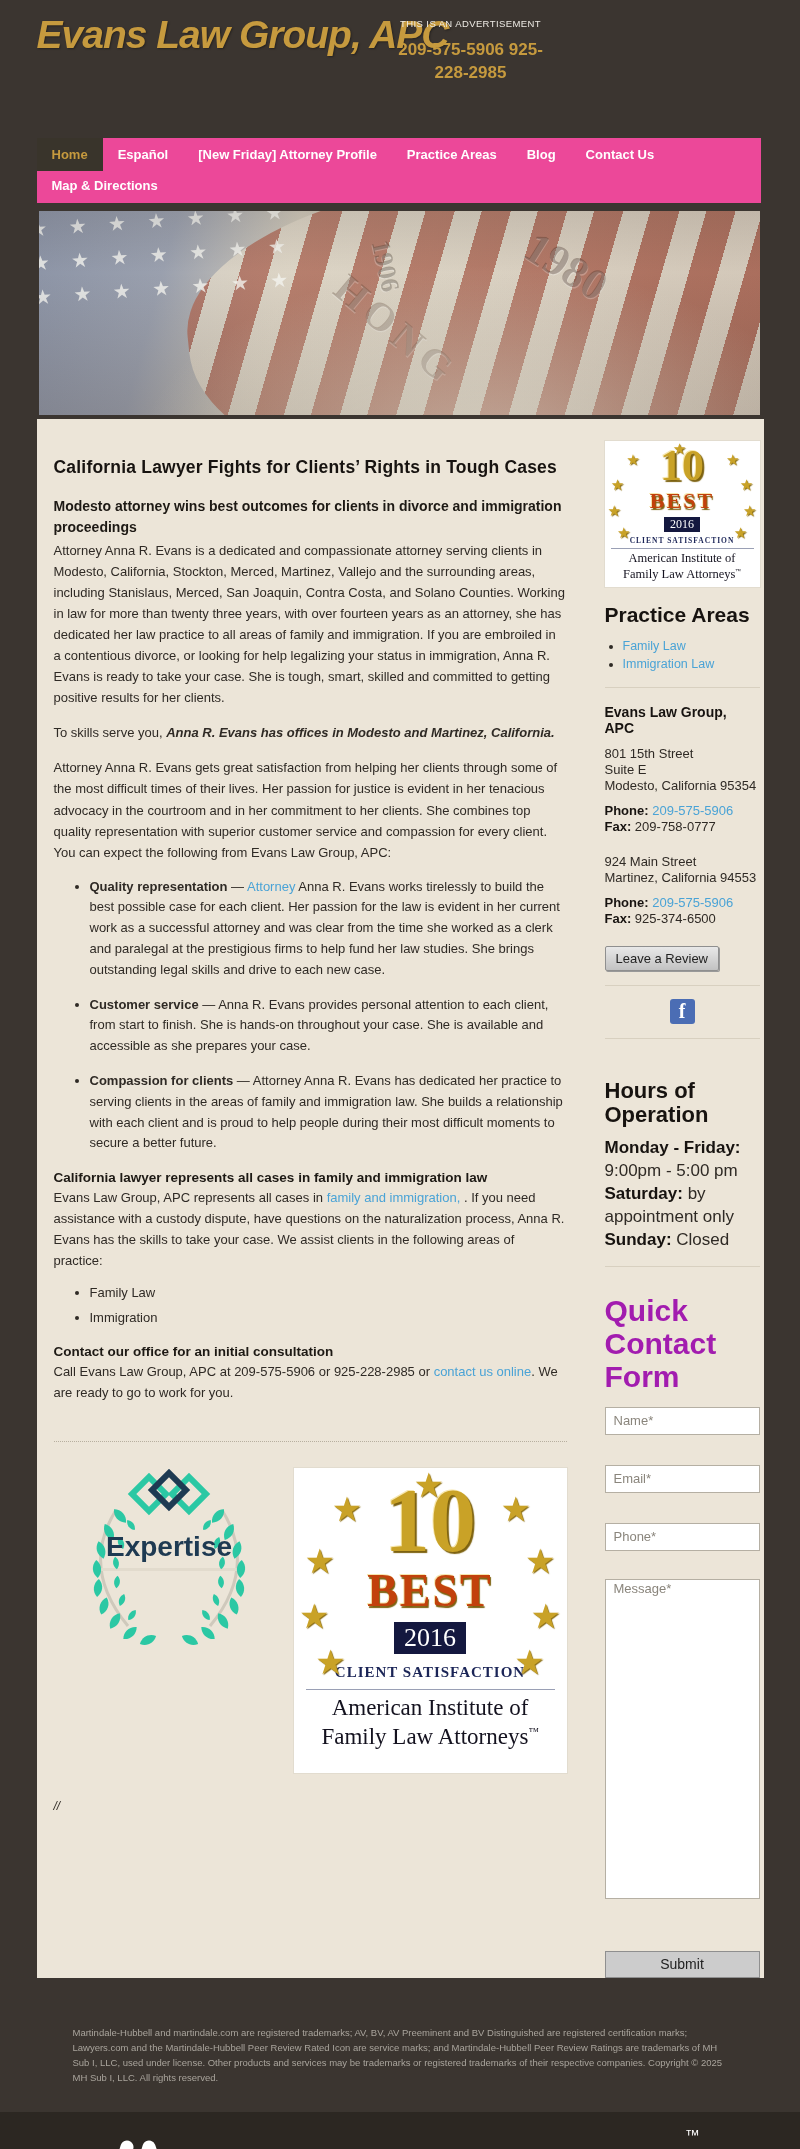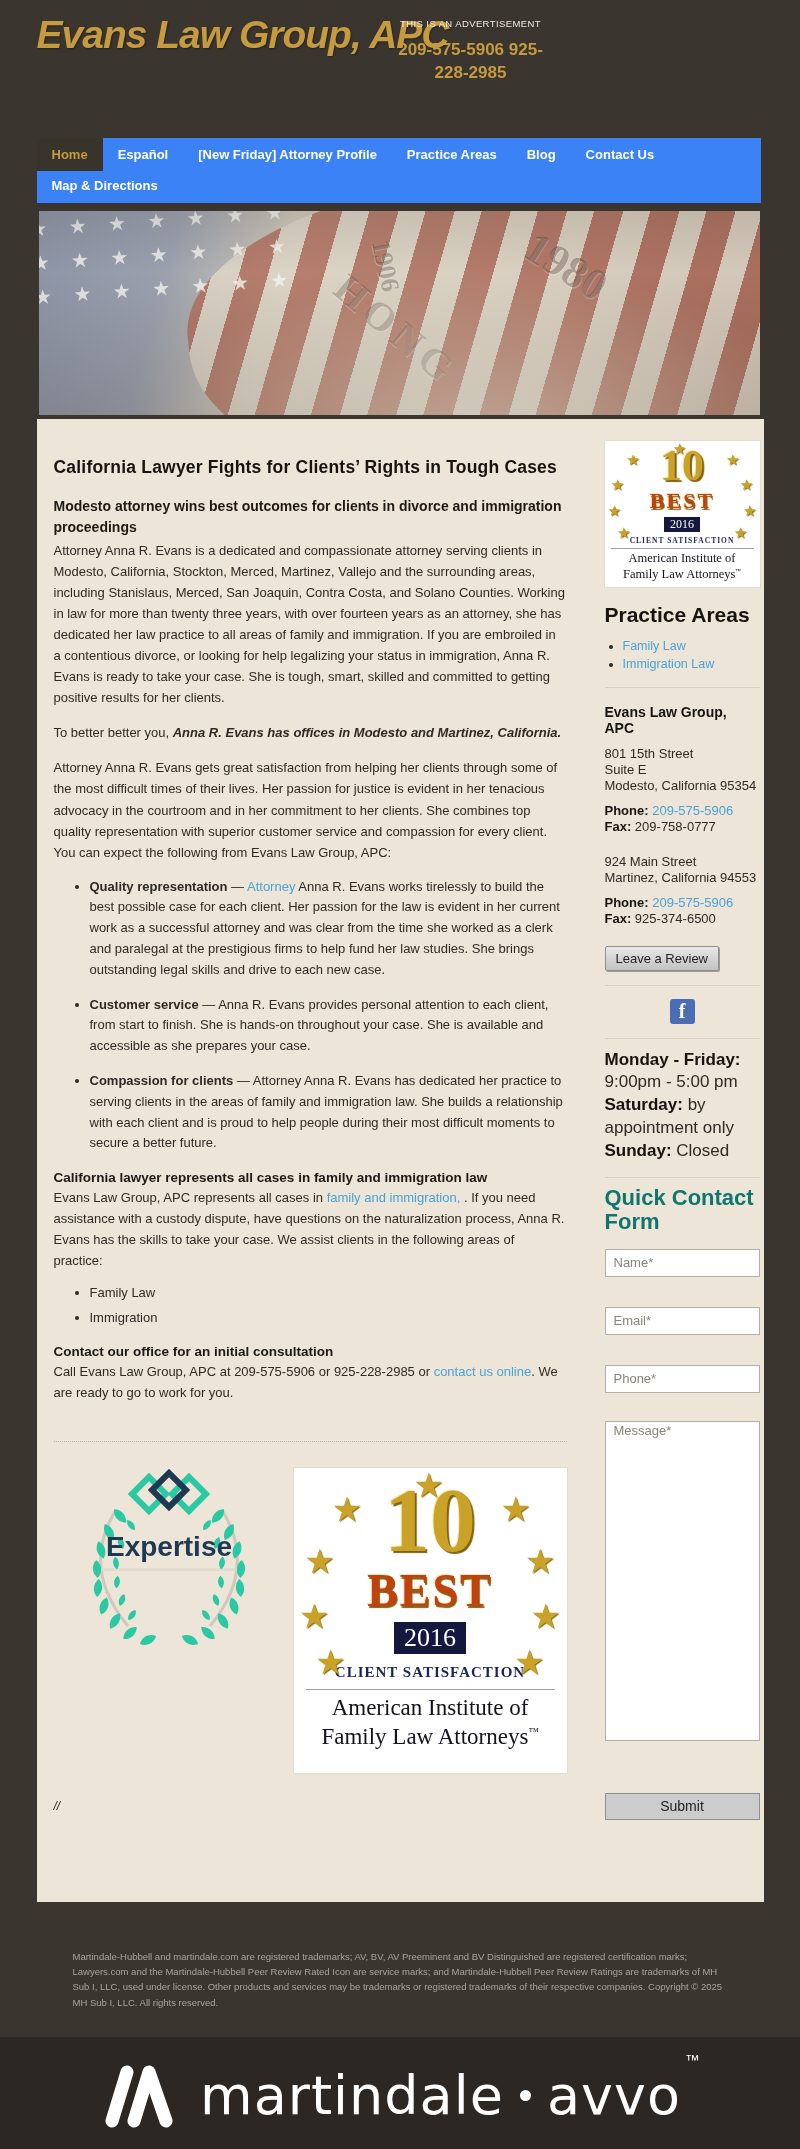--- a/index.html
+++ b/index.html
@@ -10,21 +10,21 @@
   
   .header { height:138px; position:relative; }
   .logo { position:absolute; left:0; top:16px; width:520px;
           font-size:39px; font-weight:bold; font-style:italic; letter-spacing:-1px;
           color:#C69A3E; line-height:0.95; text-shadow:1px 1px 2px rgba(0,0,0,.35); }
   .ad-block { position:absolute; left:358px; top:18px; width:152px; text-align:center; }
   .ad-note { color:#EDEAE4; font-size:9.5px; letter-spacing:.4px; }
   .phones { margin-top:10px; color:#C69A3E; font-size:17px; font-weight:bold; line-height:1.35; }
 
   
-  .nav { background:#3b82f6; width:724px; margin-left:0; }
+  .nav { background:#ec4899; width:724px; margin-left:0; }
   .nav-row { display:flex; }
   .nav-item { color:#fff; font-size:13px; font-weight:bold; padding:9px 15px; cursor:pointer; }
   .nav-item.active { background:#39342B; color:#C69A3E; }
   .nav-row2 .nav-item { padding-top:7px; padding-bottom:10px; }
 
   
   .hero { margin:8px 0 0 2px; width:721px; height:204px; position:relative; overflow:hidden;
           background:linear-gradient(105deg,#8C94A6 0%,#9AA0AE 18%,#CFC8B9 34%,#C4BCAB 52%,#B7A495 68%,#9D8576 84%,#8F7466 100%); }
   .hero-stars { position:absolute; left:-6px; top:-8px; width:270px; height:150px;
                 color:rgba(245,245,240,.8); font-size:20px; line-height:34px; word-spacing:16px;
@@ -107,21 +107,21 @@
   .review-btn { margin-top:18px; font-size:13px; color:#222; padding:4px 10px;
                 background:linear-gradient(#E8E8E8,#C2C2C2); border:1px solid #8F8F8F;
                 border-radius:2px; box-shadow:1px 1px 0 #999; cursor:pointer; }
   .fb-row { text-align:center; margin-top:13px; }
   .fb-icon { display:inline-block; width:25px; height:25px; background:#4B6DB4; border-radius:3px;
              color:#fff; font-family:"Liberation Serif", serif; font-weight:bold; font-size:20px;
              line-height:25px; text-align:center; cursor:pointer; }
   .hours-h2 { font-size:22px; font-weight:bold; color:#171310; margin-top:40px; line-height:1.1; }
   .hours { margin-top:10px; font-size:17px; line-height:1.35; }
   .hours b { color:#171310; }
-  .qcf-h2 { font-size:22px; font-weight:bold; color:#0f766e; margin-top:8px; line-height:1.1; }
+  .qcf-h2 { font-size:30px; font-weight:bold; color:#a21caf; margin-top:27px; line-height:1.1; }
   .qc-input { display:block; width:155px; height:28px; margin-top:30px; padding:6px 8px;
               background:#fff; border:1px solid #B5AFA3; font-size:13px; color:#333;
               font-family:"Liberation Sans", sans-serif; }
   .qc-input::placeholder, .qc-textarea::placeholder { color:#8A857C; }
   .qc-first { margin-top:14px; }
   .qc-textarea { display:block; width:155px; height:320px; margin-top:28px; padding:1px 8px;
                  background:#fff; border:1px solid #B5AFA3; font-size:13px; resize:none;
                  font-family:"Liberation Sans", sans-serif; }
   .submit-btn { display:block; width:155px; height:27px; margin-top:52px; background:#CCCCCC;
                 border:1px solid #8F8F8F; font-size:14px; color:#222; cursor:pointer; }
@@ -173,21 +173,21 @@
     <div class="engrave eng3">1906</div>
     <div class="hero-glow"></div>
   </div>
 
   <div class="content">
 
     <div class="main-col">
       <h1 class="title">California Lawyer Fights for Clients’ Rights in Tough Cases</h1>
       <div class="subhead">Modesto attorney wins best outcomes for clients in divorce and immigration proceedings</div>
       <p class="para">Attorney Anna R. Evans is a dedicated and compassionate attorney serving clients in Modesto, California, Stockton, Merced, Martinez, Vallejo and the surrounding areas, including Stanislaus, Merced, San Joaquin, Contra Costa, and Solano Counties. Working in law for more than twenty three years, with over fourteen years as an attorney, she has dedicated her law practice to all areas of family and immigration. If you are embroiled in a contentious divorce, or looking for help legalizing your status in immigration, Anna R. Evans is ready to take your case. She is tough, smart, skilled and committed to getting positive results for her clients.</p>
-      <p class="para"><span>To better better you, </span><span class="bold-it">Anna R. Evans has offices in Modesto and Martinez, California.</span></p>
+      <p class="para"><span>To skills serve you, </span><span class="bold-it">Anna R. Evans has offices in Modesto and Martinez, California.</span></p>
       <p class="para">Attorney Anna R. Evans gets great satisfaction from helping her clients through some of the most difficult times of their lives. Her passion for justice is evident in her tenacious advocacy in the courtroom and in her commitment to her clients.  She combines top quality representation with superior customer service and compassion for every client. You can expect the following from Evans Law Group, APC:</p>
 
       <ul class="bullets">
         <li>
           <strong>Quality representation</strong><span> — </span><a class="link" href="#">Attorney</a><span> Anna R. Evans works tirelessly to build the best possible case for each client. Her passion for the law is evident in her current work as a successful attorney and was clear from the time she worked as a clerk and paralegal at the prestigious firms to help fund her law studies. She brings outstanding legal skills and drive to each new case.</span>
         </li>
         <li>
           <strong>Customer service</strong><span> — </span><span>Anna R. Evans provides personal attention to each client, from start to finish. She is hands-on throughout your case. She is available and accessible as she prepares your case.</span>
         </li>
         <li>
@@ -335,20 +335,21 @@
       </div>
 
       <button class="review-btn">Leave a Review</button>
 
       <div class="side-divider"></div>
       <div class="fb-row">
         <span class="fb-icon">f</span>
       </div>
       <div class="side-divider"></div>
 
+      <div class="hours-h2">Hours of Operation</div>
       <div class="hours">
         <div><b>Monday - Friday:</b><span> 9:00pm - 5:00 pm</span></div>
         <div><b>Saturday:</b><span> by appointment only</span></div>
         <div><b>Sunday:</b><span> Closed</span></div>
       </div>
 
       <div class="side-divider"></div>
 
       <div class="qcf-h2">Quick Contact Form</div>
       <form>

